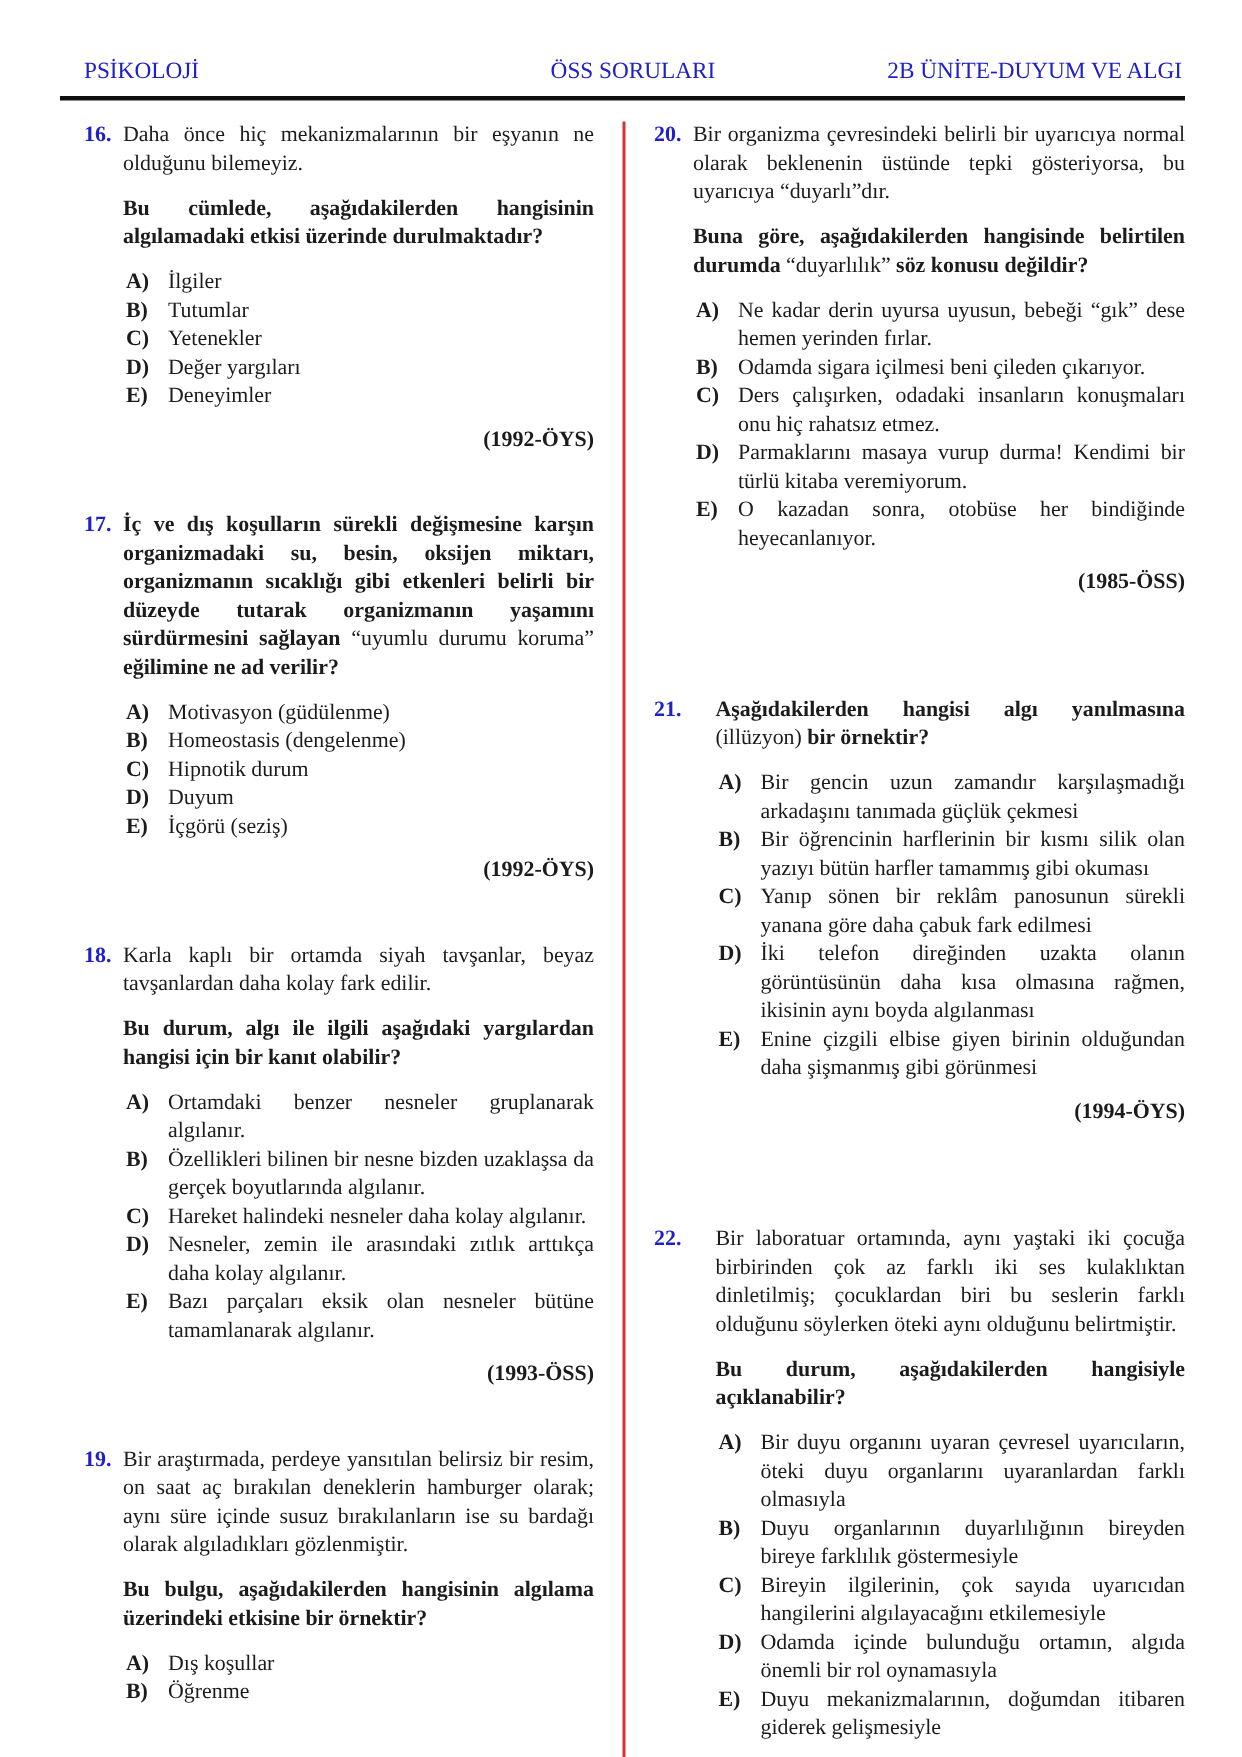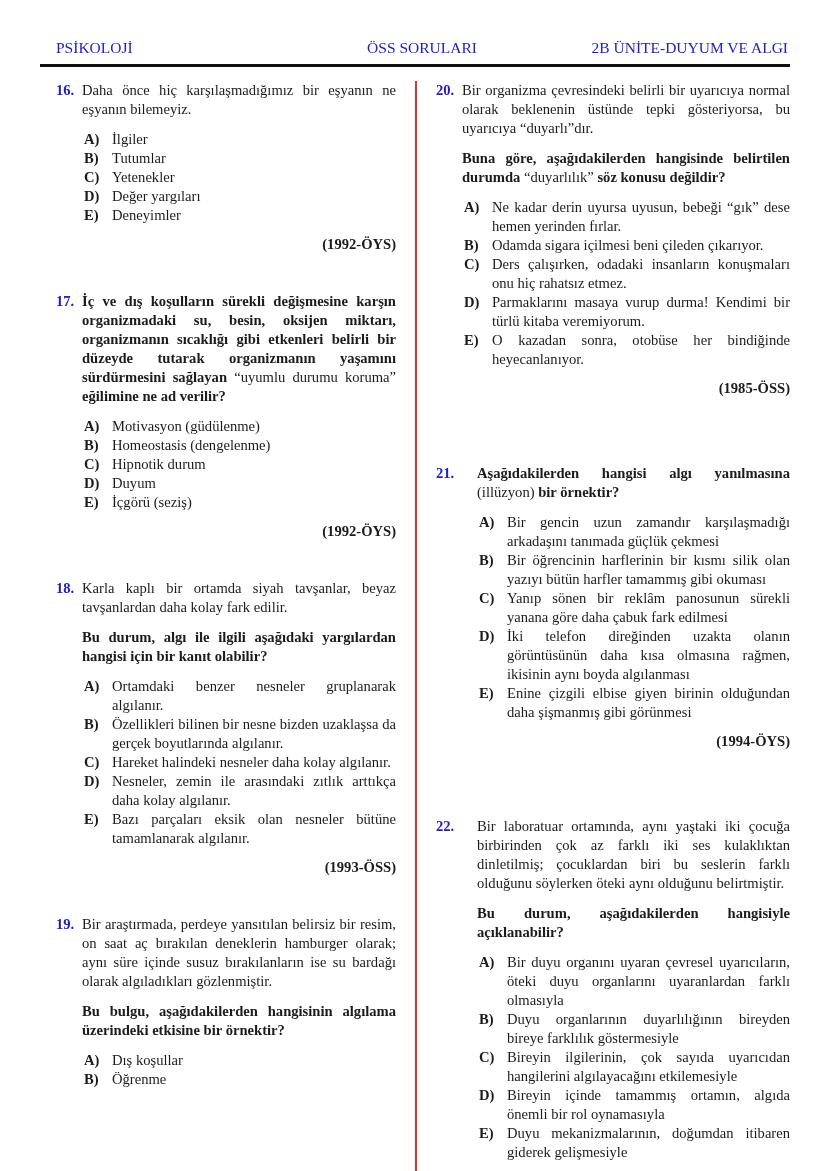--- a/index.html
+++ b/index.html
@@ -86,21 +86,22 @@
     <span class="ht center">ÖSS SORULARI</span>
     <span class="ht right">2B ÜNİTE-DUYUM VE ALGI</span>
   </header>
   <div class="header-rule"></div>
 
   <main class="columns">
     <section class="col left">
   <article class="question">
     <span class="q-num">16.</span>
     <div class="q-body">
-            <p class="para"><span>Daha önce hiç karşılaşmadığımız bir eşyanın ne eşyanın bilemeyiz.</span></p>
+            <p class="para"><span>Daha önce hiç mekanizmalarının bir eşyanın ne olduğunu bilemeyiz.</span></p>
+            <p class="para"><span class="b">Bu cümlede, aşağıdakilerden hangisinin algılamadaki etkisi üzerinde durulmaktadır?</span></p>
             <div class="options">
               <div class="option">
                 <span class="opt-letter">A)</span>
                 <span class="opt-text">İlgiler</span>
               </div>
               <div class="option">
                 <span class="opt-letter">B)</span>
                 <span class="opt-text">Tutumlar</span>
               </div>
               <div class="option">
@@ -275,21 +276,21 @@
               <div class="option">
                 <span class="opt-letter">B)</span>
                 <span class="opt-text">Duyu organlarının duyarlılığının bireyden bireye farklılık göstermesiyle</span>
               </div>
               <div class="option">
                 <span class="opt-letter">C)</span>
                 <span class="opt-text">Bireyin ilgilerinin, çok sayıda uyarıcıdan hangilerini algılayacağını etkilemesiyle</span>
               </div>
               <div class="option">
                 <span class="opt-letter">D)</span>
-                <span class="opt-text">Bireyin içinde tamammış ortamın, algıda önemli bir rol oynamasıyla</span>
+                <span class="opt-text">Odamda içinde bulunduğu ortamın, algıda önemli bir rol oynamasıyla</span>
               </div>
               <div class="option">
                 <span class="opt-letter">E)</span>
                 <span class="opt-text">Duyu mekanizmalarının, doğumdan itibaren giderek gelişmesiyle</span>
               </div>
             </div>
             <div class="q-year">(1995-ÖSS)</div>
           </div>
   </article>
 </section>

